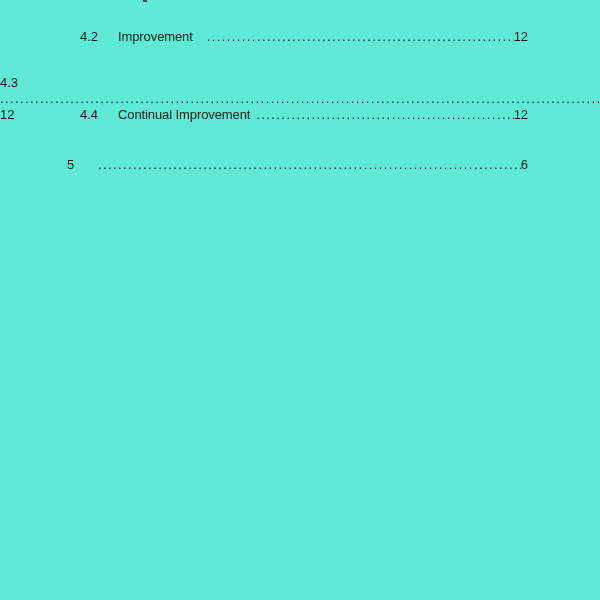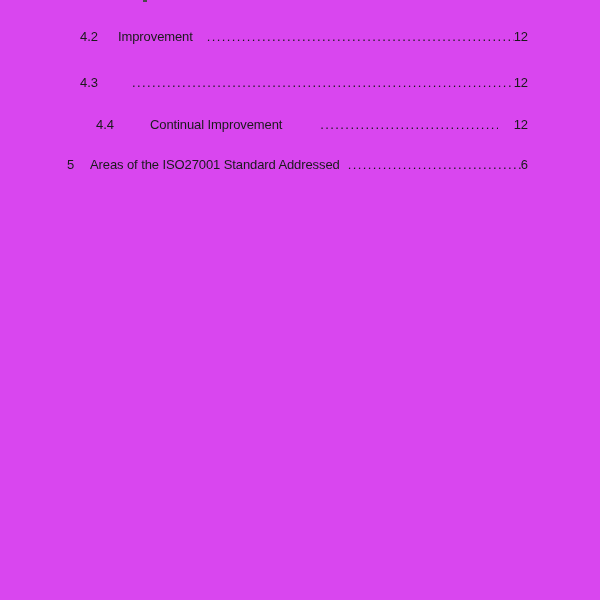--- a/index.html
+++ b/index.html
@@ -4,21 +4,21 @@
 <style>
   html, body {
     margin: 0;
     padding: 0;
     background: #ffffff;
   }
   .page {
     position: relative;
     width: 600px;
     height: 600px;
-    background: #d946ef;
+    background: #5eead4;
     overflow: hidden;
     font-family: "Liberation Sans", sans-serif;
     font-size: 13px;
     letter-spacing: -0.1px;
     color: #1a1a1a;
   }
   
   .cutoff-fragment {
     position: absolute;
     left: 143px;
@@ -31,22 +31,22 @@
     position: absolute;
     left: 0;
     width: 528px;           
     display: flex;
     align-items: baseline;
     line-height: 16px;
     white-space: nowrap;
     cursor: default;
   }
   .row-1 { top: 29px; }
-  .row-2 { top: 75px; }
-  .row-3 { top: 117px; gap: 16px; }
+  .row-2 { top: 75px; flex-direction: column; }
+  .row-3 { top: 107px; }
   .row-4 { top: 157px; }
 
   .indent     { flex: 0 0 auto; }
   .lvl2 .indent   { width: 80px; }     
   .lvl1 .indent   { width: 67px; }     
 
   .toc-num    { flex: 0 0 auto; display: inline-block; }
   .lvl2 .toc-num  { width: 38px; }     
   .lvl1 .toc-num  { width: 23px; }     
 
@@ -98,19 +98,18 @@
     <span class="toc-num">4.4</span>
     <span class="toc-label">Continual Improvement</span>
     <span class="toc-gap"></span>
     <span class="toc-leader">........................................................................................................................</span>
     <span class="toc-page">12</span>
   </div>
 
   <div class="toc-row row-4 lvl1">
     <span class="indent"></span>
     <span class="toc-num">5</span>
-    <span class="toc-label">Areas of the ISO27001 Standard Addressed</span>
     <span class="toc-gap"></span>
     <span class="toc-leader">........................................................................................................................</span>
     <span class="toc-page">6</span>
   </div>
 
 </div>
 
 </body></html>

